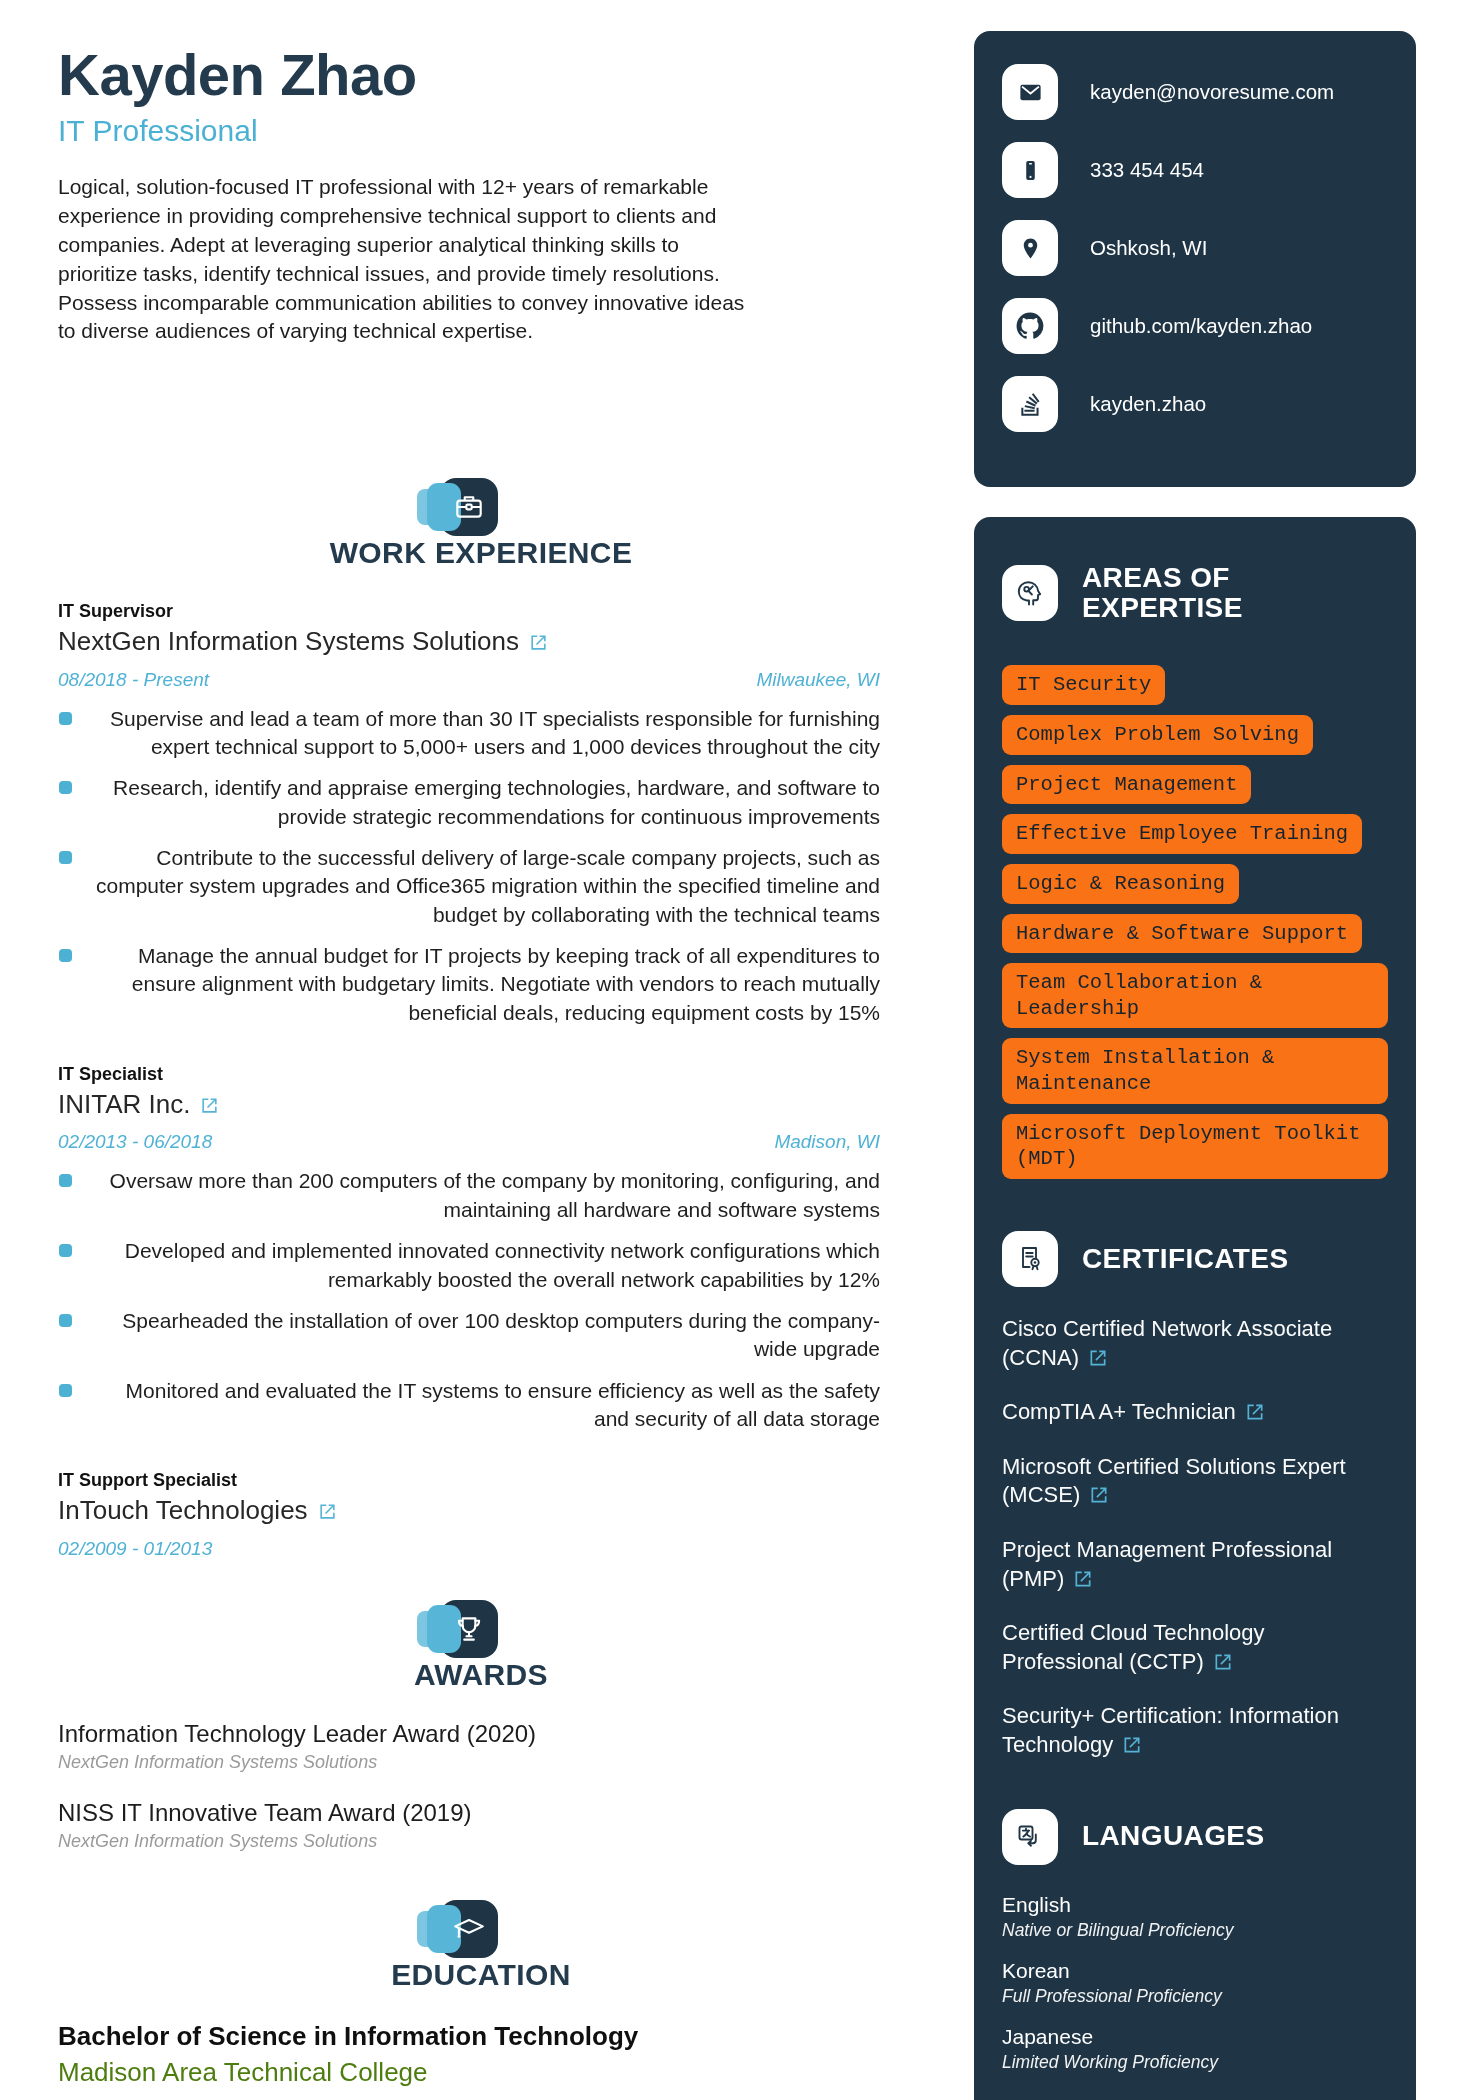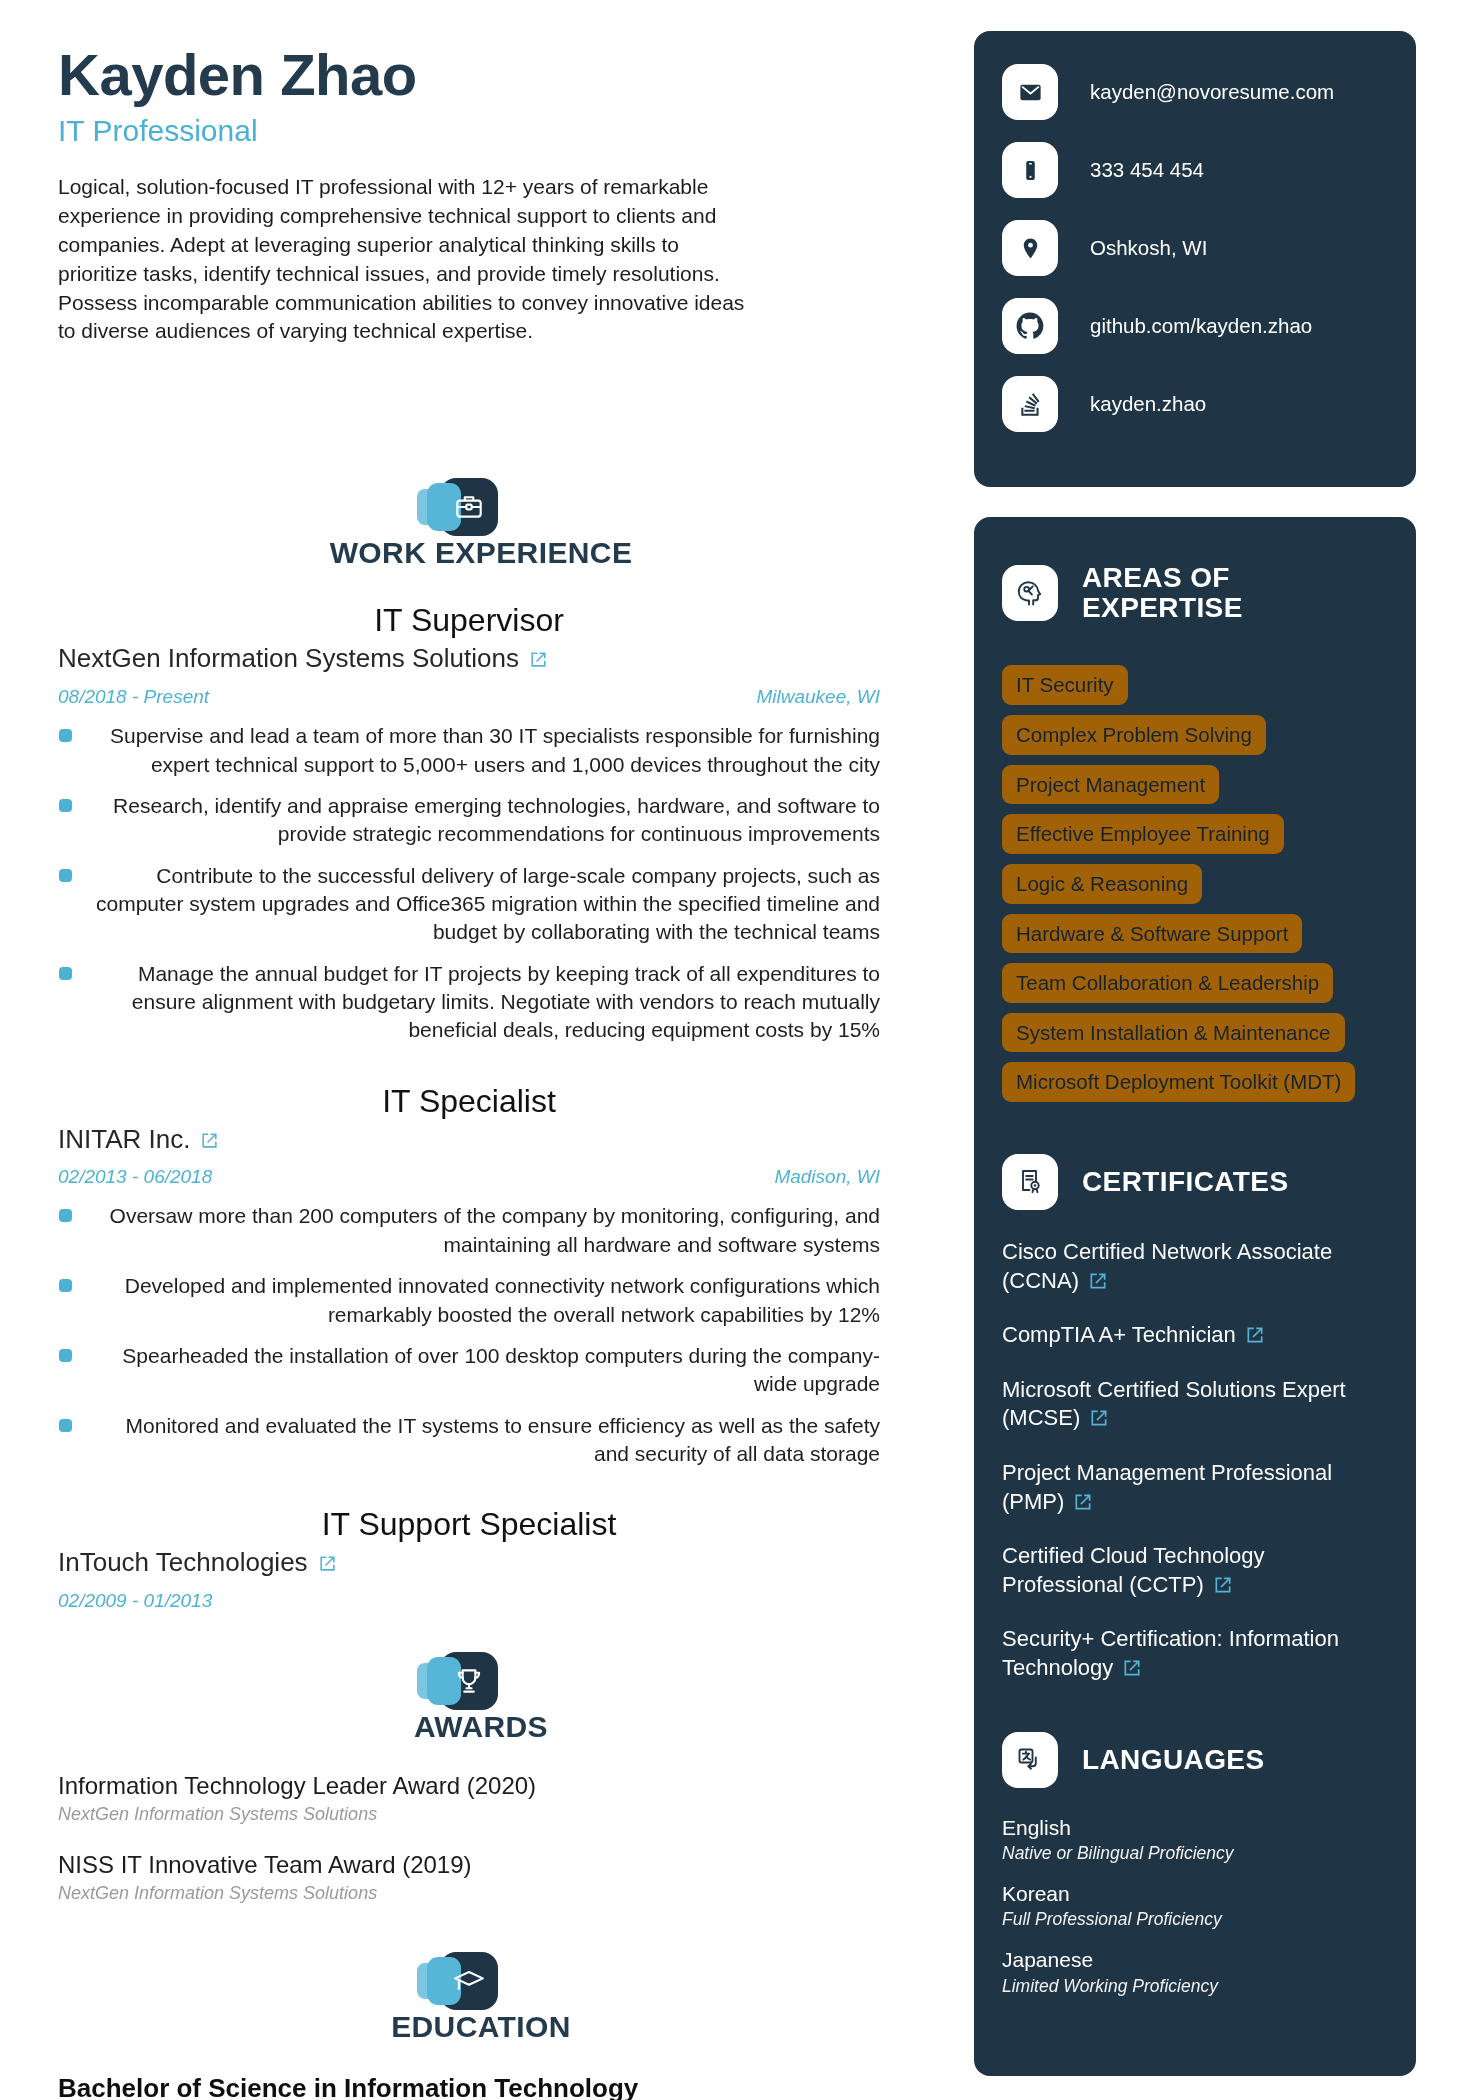--- a/index.html
+++ b/index.html
@@ -19,21 +19,21 @@
   .sec-icon{position:relative;z-index:0;width:58px;height:58px;border-radius:16px;
     background:#1f3546;display:flex;align-items:center;justify-content:center;flex:0 0 58px;color:#fff;}
   .sec-icon::before{content:"";position:absolute;z-index:-1;left:-13px;top:5px;width:34px;height:48px;
     border-radius:11px;background:#57b6d8;}
   .sec-icon::after{content:"";position:absolute;z-index:-2;left:-23px;top:11px;width:22px;height:36px;
     border-radius:8px;background:#7cc6e2;}
   .sec-title{margin-left:24px;font-size:30px;font-weight:700;letter-spacing:.4px;color:#243a4d;}
 
   .job{margin-top:30px;}
   .job + .job{margin-top:36px;}
-  .job-title{font-size:32px;font-weight:400;color:#111;line-height:1.25;text-align:center;}
+  .job-title{font-size:18px;font-weight:700;color:#111;line-height:1.25;}
   .company-line{font-size:26px;color:#272727;line-height:1.3;margin-top:2px;}
   .link-ico{display:inline-block;vertical-align:-2px;margin-left:10px;color:#55b4d6;}
   .meta-row{display:flex;justify-content:space-between;font-size:19px;font-style:italic;
     color:#4fb2d5;margin-top:8px;}
   .bullets{list-style:none;margin:14px 0 0 0;padding:0;text-align:right;}
   .bullets li{position:relative;padding-left:31px;font-size:21px;line-height:1.35;color:#1f1f1f;margin-bottom:13px;}
   .bullets li::before{content:"";position:absolute;left:1px;top:7px;width:13px;height:13px;border-radius:4px;background:#4db1d3;}
 
   .award{margin-top:26px;}
   .award + .award{margin-top:24px;}
@@ -52,22 +52,22 @@
   .contact-row:last-child{margin-bottom:0;}
   .tile{width:56px;height:56px;border-radius:16px;background:#fff;color:#1f3546;
     display:flex;align-items:center;justify-content:center;flex:0 0 56px;}
   .contact-value{margin-left:32px;font-size:20.5px;color:#fff;}
 
   .panel.body{margin-top:30px;min-height:1559px;padding:46px 28px 40px 28px;}
   .side-header{display:flex;align-items:center;}
   .side-header .title{margin-left:24px;font-size:28px;font-weight:700;color:#fff;
     letter-spacing:.4px;line-height:1.08;max-width:230px;}
   .tags{margin-top:42px;}
-  .tag{display:table;background:#a16207;color:#16242f;font-size:20.5px;line-height:1.25;
-    padding:7px 14px;border-radius:9px;margin-bottom:10px;}
+  .tag{display:table;background:#f97316;color:#16242f;font-size:20.5px;line-height:1.25;
+    padding:7px 14px;border-radius:9px;margin-bottom:10px;font-family:Liberation Mono, monospace;}
   .side-header.mt1{margin-top:52px;}
   .side-header.mt2{margin-top:46px;}
   .certs{margin-top:28px;}
   .cert{font-size:22px;line-height:1.3;color:#fbfbfb;margin-bottom:23px;}
   .cert .link-ico{margin-left:9px;vertical-align:-3px;}
   .langs{margin-top:26px;}
   .lang{margin-bottom:16px;}
   .lang-name{font-size:21px;color:#fff;line-height:1.3;}
   .lang-level{font-size:17.5px;font-style:italic;color:#f2f2f2;margin-top:2px;}
   svg{display:inline-block;}

